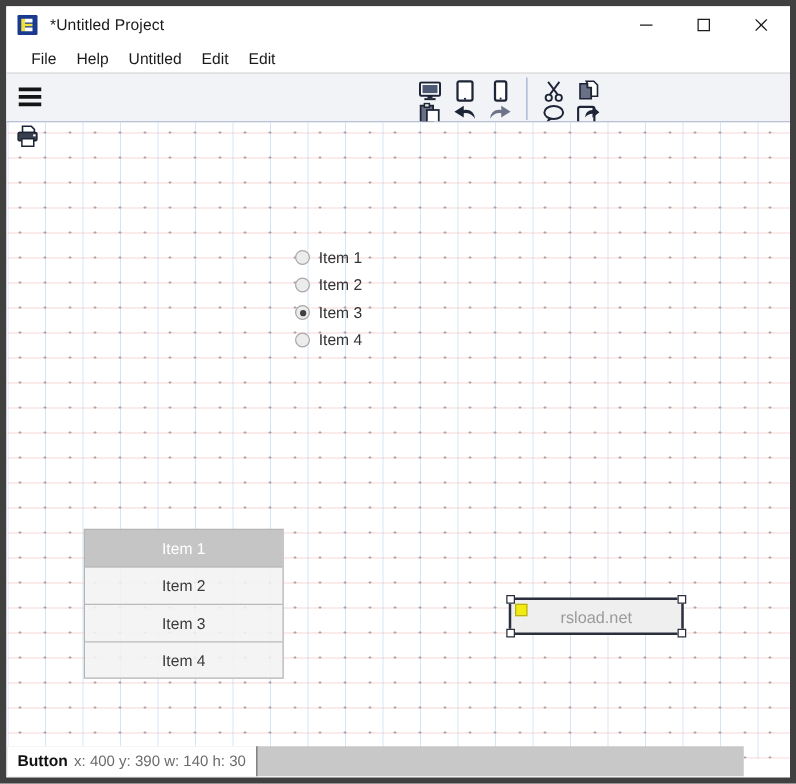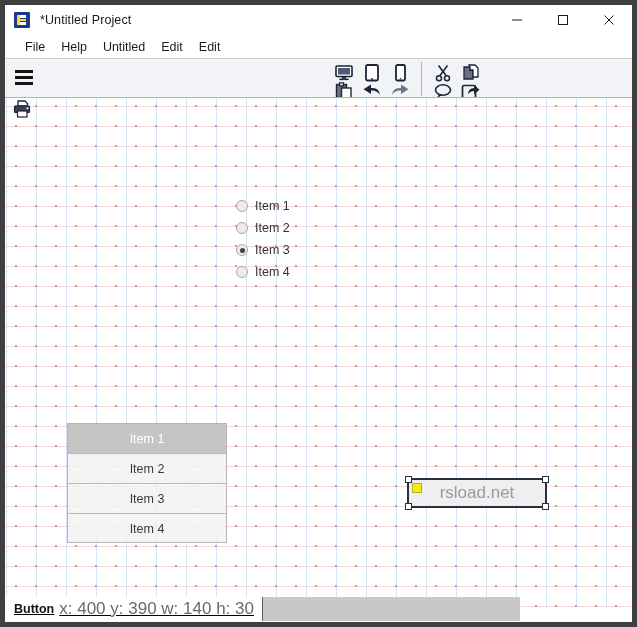--- a/index.html
+++ b/index.html
@@ -259,21 +259,21 @@
     width: 140px;
     height: 30px;
     border: 2px solid #2b2f3d;
     box-sizing: border-box;
     background: #efefef;
     display: flex;
     align-items: center;
     justify-content: center;
   }
   .sel-button-label {
-    font-size: 17px;
+    font-size: 13px;
     color: #9a9a9a;
     white-space: nowrap;
   }
   .handle {
     position: absolute;
     width: 7px; height: 7px;
     background: #ffffff;
     border: 1px solid #2b2f3d;
     box-sizing: border-box;
   }
@@ -286,42 +286,41 @@
     background: #f3ea12;
     border: 1px solid #b9b21a;
     left: 3px; top: 3px;
   }
 
   
   .statusbar {
     position: absolute;
     left: 1px;
     bottom: 1px;
-    width: 514px;
+    width: 589px;
     height: 24px;
     background: #c8c8c8;
     display: flex;
     align-items: stretch;
-    text-decoration: underline;
   }
   .status-panel {
     background: #ffffff;
     border-right: 1px solid #5c5c5c;
     display: flex;
     align-items: center;
     padding: 0 8px 0 8px;
     white-space: nowrap;
   }
   .status-strong {
     font-size: 12.5px;
     color: #111111;
     font-weight: bold;
   }
   .status-rest {
-    font-size: 17px;
+    font-size: 12px;
     color: #6a6a6a;
     margin-left: 5px;
   }
 </style>
 </head>
 <body>
 
 <div id="app">
 
   <div class="titlebar">

